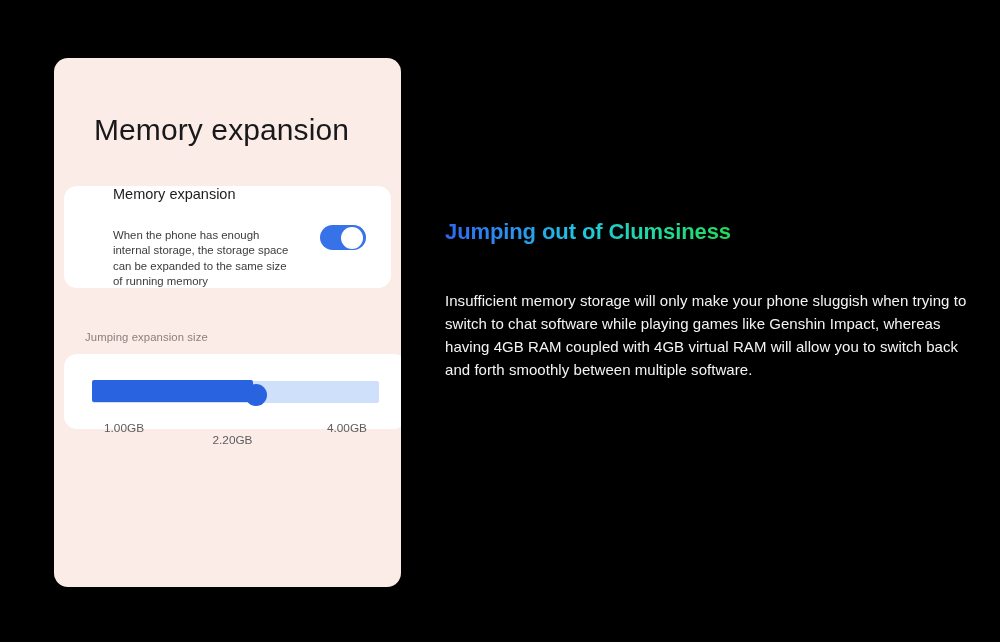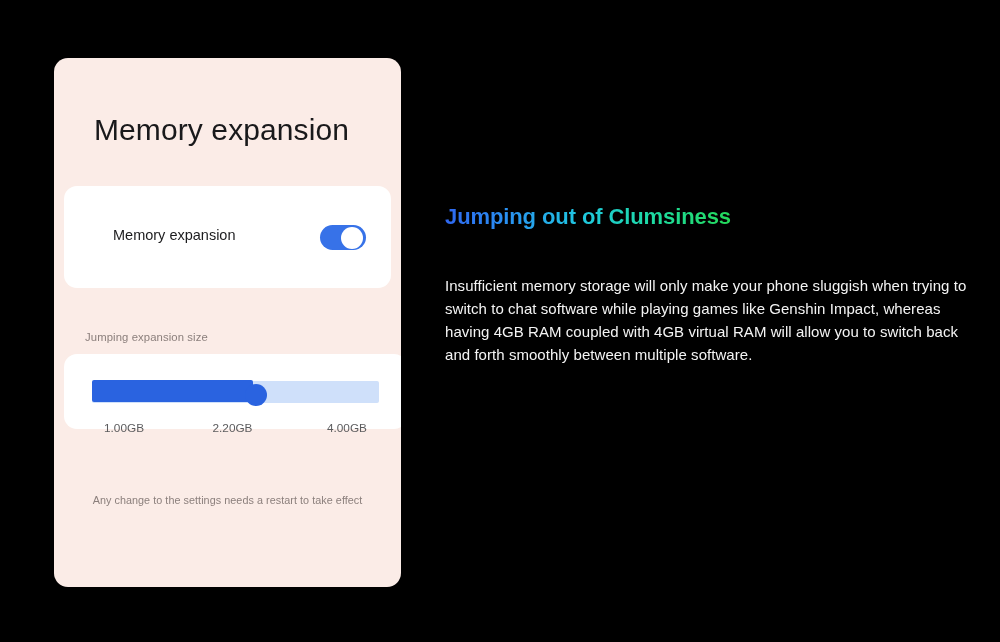--- a/index.html
+++ b/index.html
@@ -164,21 +164,21 @@
   .slider-labels {
     position: absolute;
     left: 18px;
     right: 18px;
     top: 45px;
     display: flex;
     justify-content: space-between;
     font-size: 11.8px;
     color: #5c5c5e;
   }
-  .slider-labels span:nth-child(2) { transform: translateX(-3px); }
+  .slider-labels span:nth-child(2) { transform: translateX(-3px); margin-top: 12px; }
 
   .footnote {
     position: absolute;
     left: 0;
     right: 0;
     top: 425px;
     text-align: center;
     font-size: 10.8px;
     color: #8b7f7c;
     letter-spacing: 0.05px;
@@ -205,21 +205,21 @@
         #20dca6 64%,
         #1ddc63 84%,
         #17d94a 100%);
     -webkit-background-clip: text;
     background-clip: text;
     color: transparent;
     -webkit-text-fill-color: transparent;
   }
 
   .promo-subheading {
-    margin-top: 0;
+    margin-top: 15px;
     font-size: 22px;
     font-weight: 700;
     line-height: 1.15;
     letter-spacing: -0.1px;
     white-space: nowrap;
     display: inline-block;
     background-image: linear-gradient(90deg,
         #3060f0 0%,
         #2a8df2 22%,
         #1fc8e0 48%,
@@ -247,20 +247,21 @@
 <div id="root">
 
   <div class="phone-panel">
 
     <div class="panel-title">Memory expansion</div>
 
     <div class="toggle-card">
       <div class="toggle-card-inner">
         <div class="toggle-text-col">
           <div class="setting-title">Memory expansion</div>
+          <div class="setting-desc">When the phone has enough internal storage, the storage space can be expanded to the same size of running memory</div>
         </div>
         <div class="switch" style="background: rgb(55, 114, 232);">
           <div class="knob"></div>
         </div>
       </div>
     </div>
 
     <div class="section-label">Jumping expansion size</div>
 
     <div class="slider-card">
@@ -269,21 +270,20 @@
         <div class="track-fill" style="width: 56%; background: rgb(42, 99, 224);"></div>
         <div class="thumb" style="left: 56%; background: rgb(42, 99, 224);"></div>
       </div>
       <div class="slider-labels">
         <span>1.00GB</span>
         <span>2.20GB</span>
         <span>4.00GB</span>
       </div>
     </div>
 
-    <div class="footnote">Any change to the settings needs a restart to take effect</div>
   </div>
 
   <div class="promo">
     <div class="promo-subheading">Jumping out of Clumsiness</div>
     <div class="promo-body">Insufficient memory storage will only make your phone sluggish when trying to switch to chat software while playing games like Genshin Impact, whereas having 4GB RAM coupled with 4GB virtual RAM will allow you to switch back and forth smoothly between multiple software.</div>
   </div>
 
 </div>
 
 </body></html>

